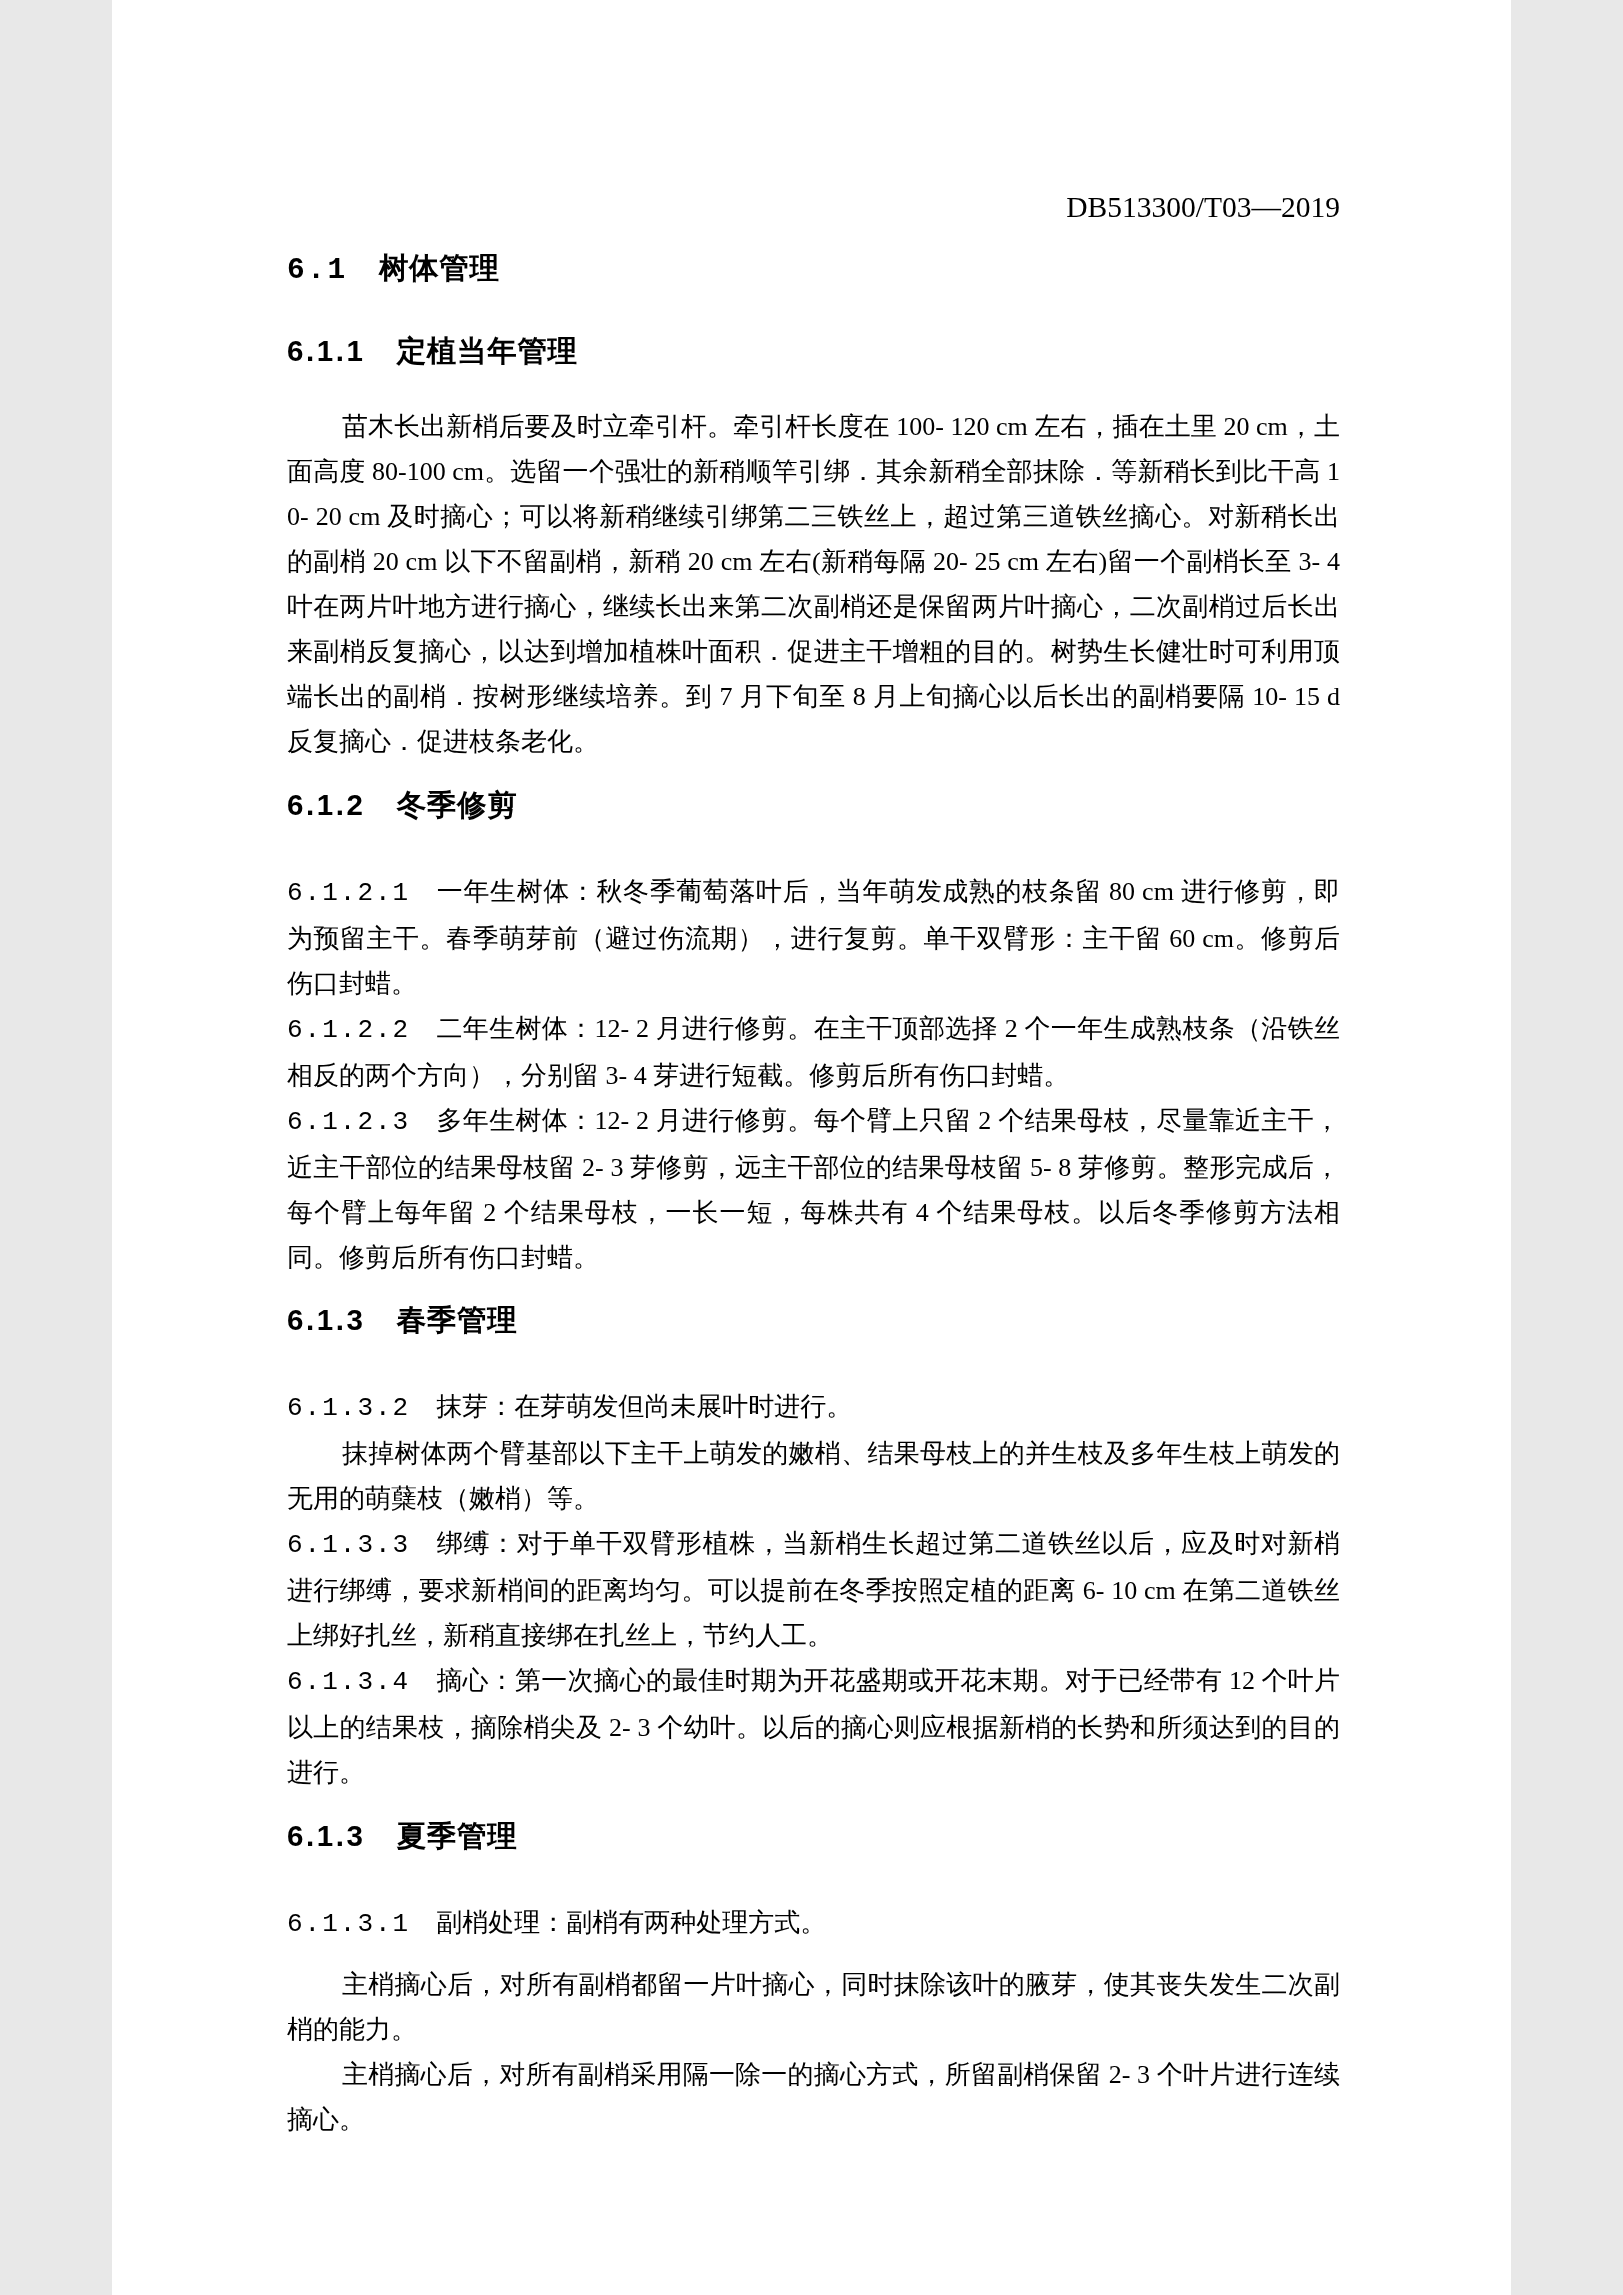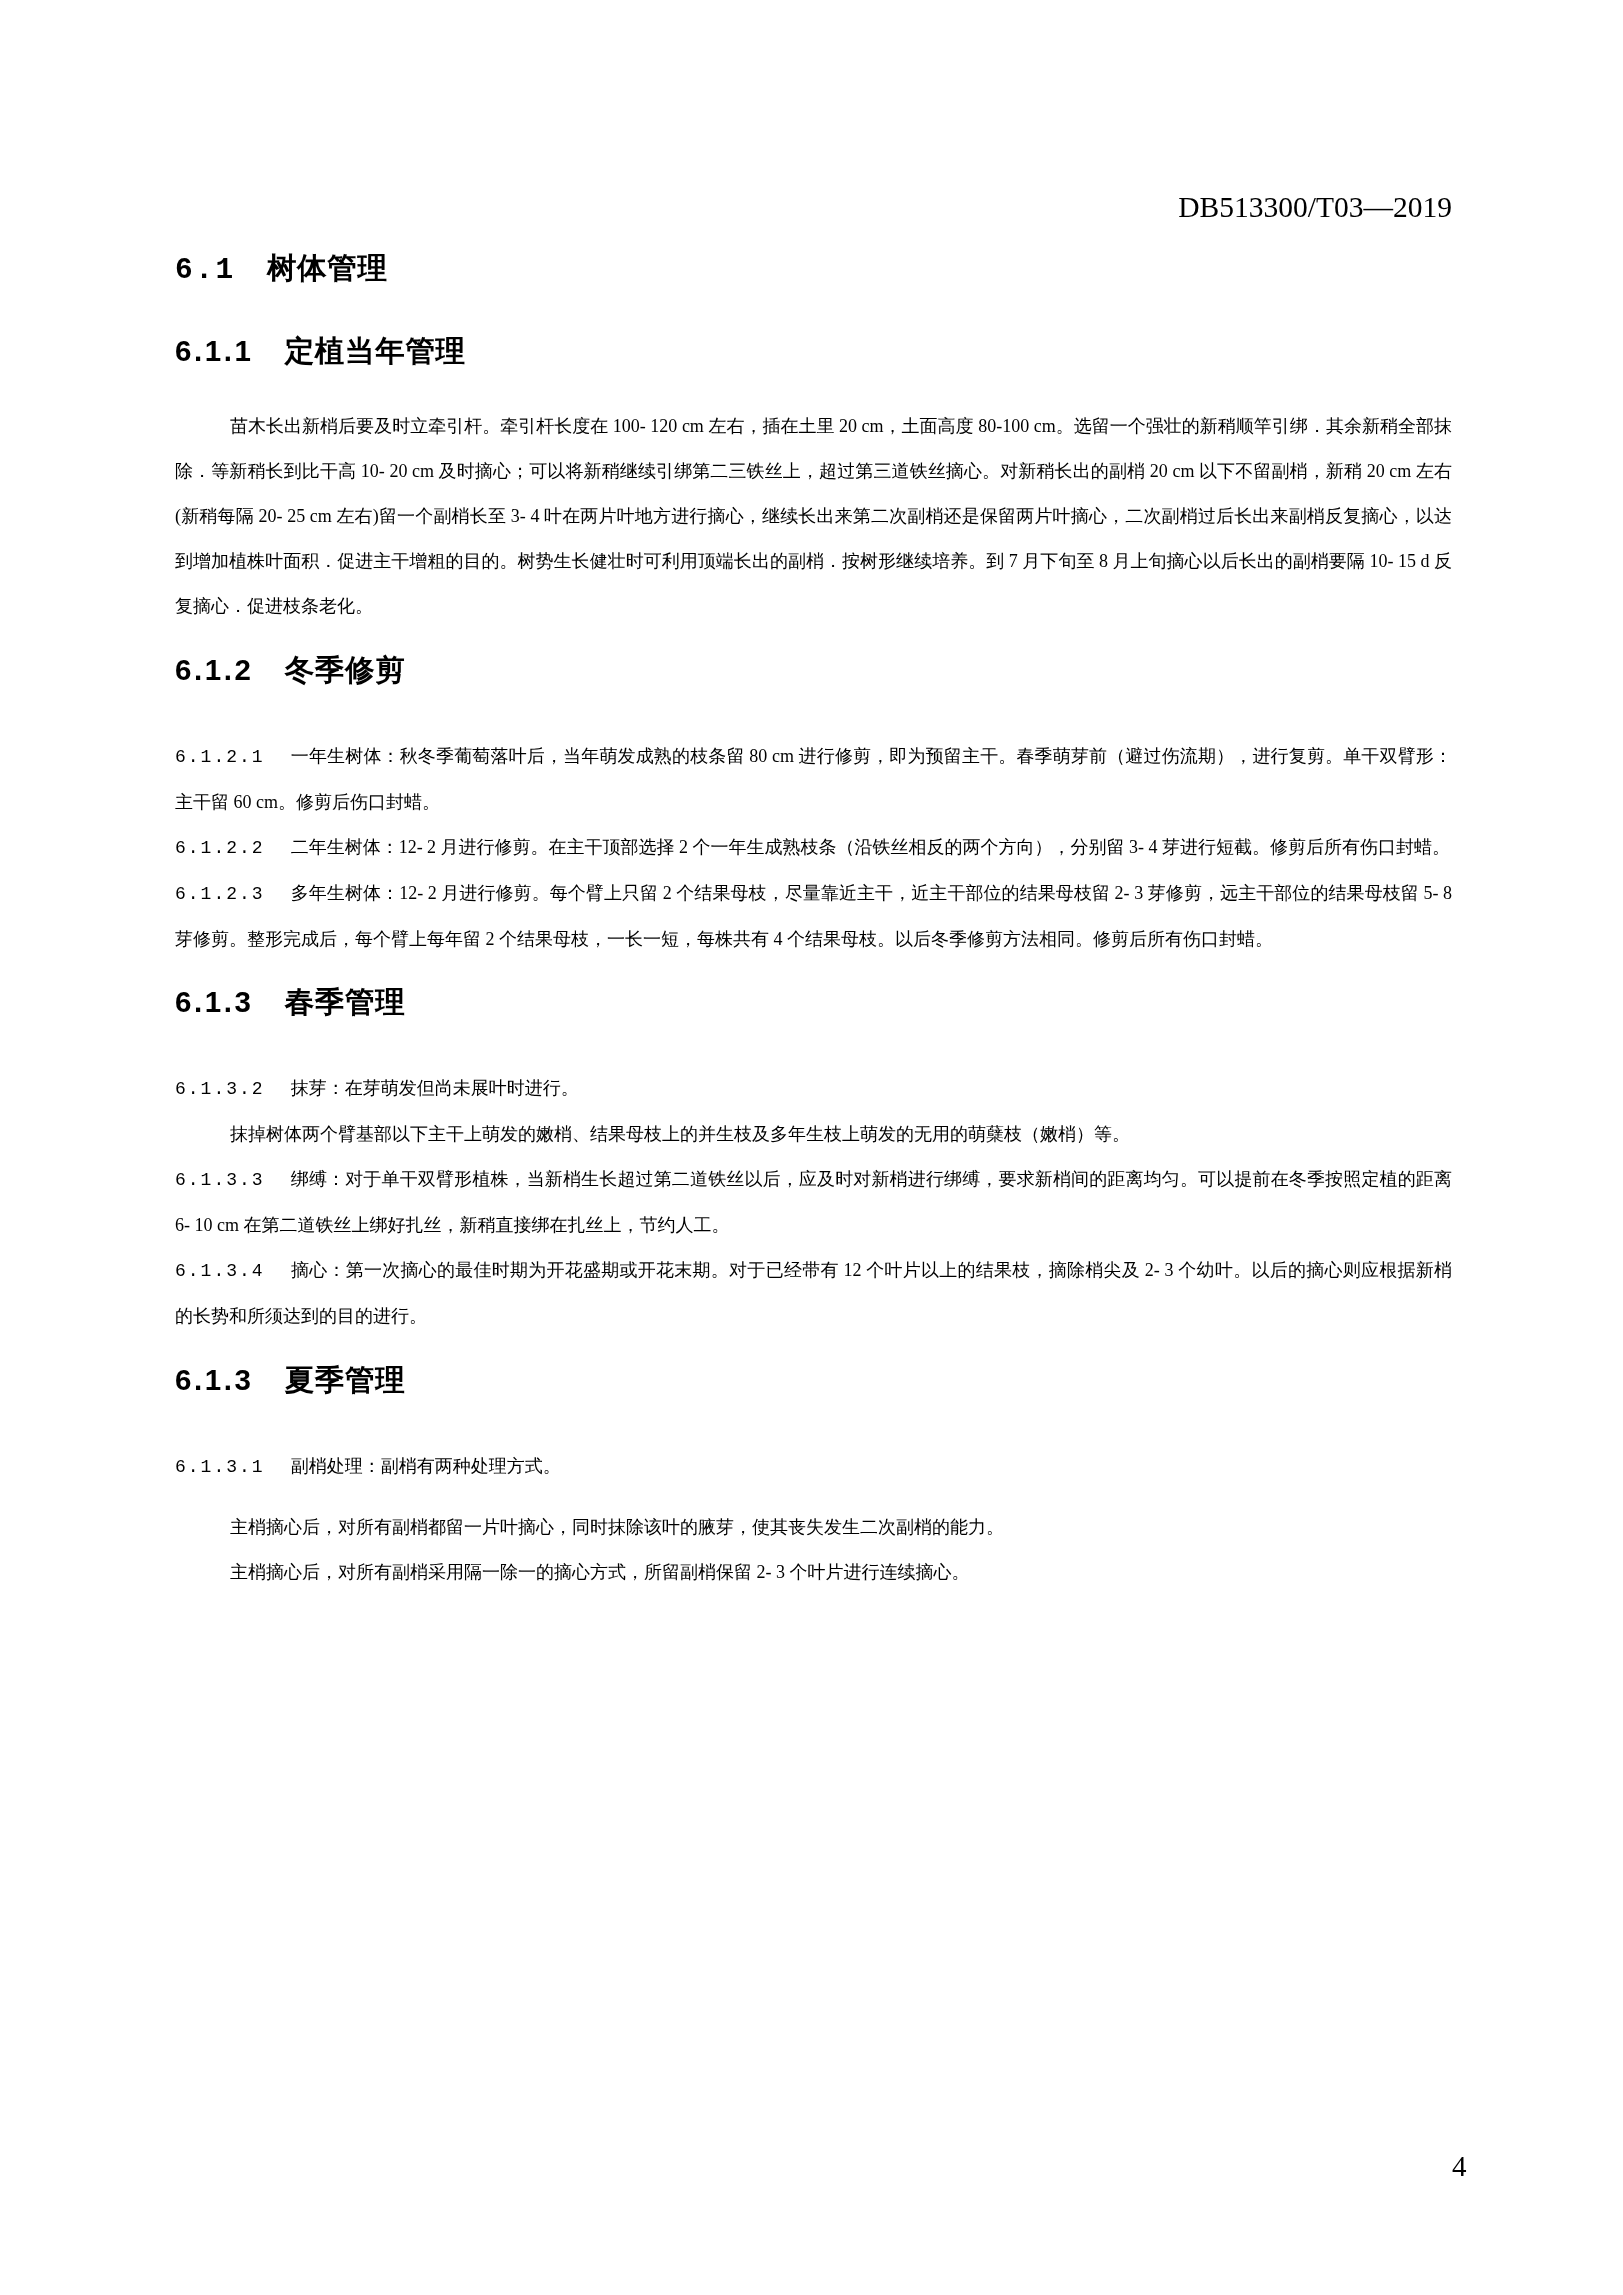--- a/index.html
+++ b/index.html
@@ -1,18 +1,18 @@
 <!DOCTYPE html>
 <html style="font-size:10.5px"><head>
 <meta charset="utf-8">
 <style>
   html, body { margin: 0; padding: 0; background: #e8e8e8; }
   .page {
     position: relative;
-    width: 1623px;
+    width: 1399px;
     height: 2295px;
     margin: 0 auto;
     background: #ffffff;
     color: #000000;
     font-family: "Liberation Serif", "DejaVu Serif", serif;
     overflow: hidden;
   }
   .content { padding: 0 171px 0 175px; }
 
   .doc-header {
@@ -30,21 +30,21 @@
     line-height: 33px;
     margin: 0;
     letter-spacing: 0.7px;
   }
   h2.sec { margin-top: 30px; font-family: Liberation Mono, monospace; }
   h3.sec { margin-top: 23.6px; margin-bottom: 48px; }
   h3.sec.first { margin-top: 47px; margin-bottom: 0; }
   .sec .num { margin-right: 31px; letter-spacing: 2.6px; }
 
   p.body {
-    font-size: 18px;
+    font-size: 26px;
     line-height: 45px;
     margin: 0;
     text-align: justify;
     word-break: break-all;
   }
   p.p-opening { margin-top: 37px; text-indent: 55px; }
   p.p-sub { text-indent: 55px; }
   p.p-sub-gap { margin-top: 15.7px; }
 
   .cnum {

